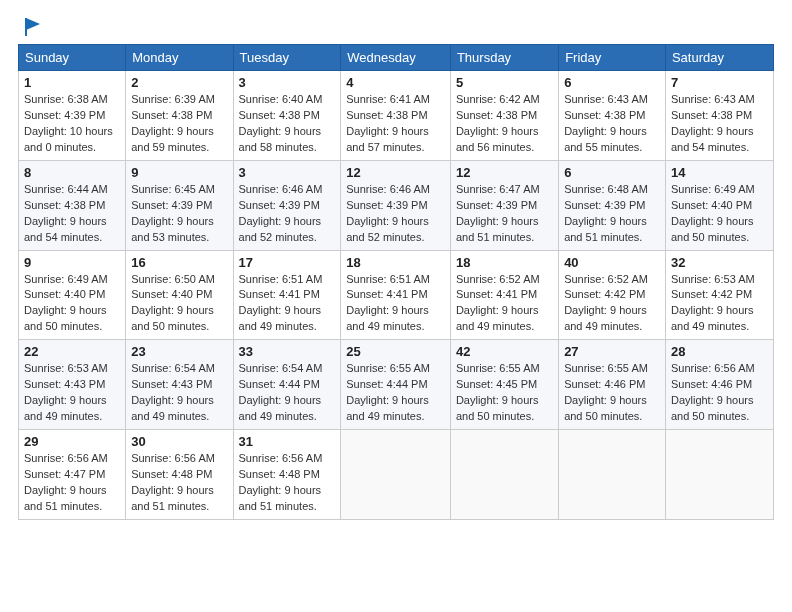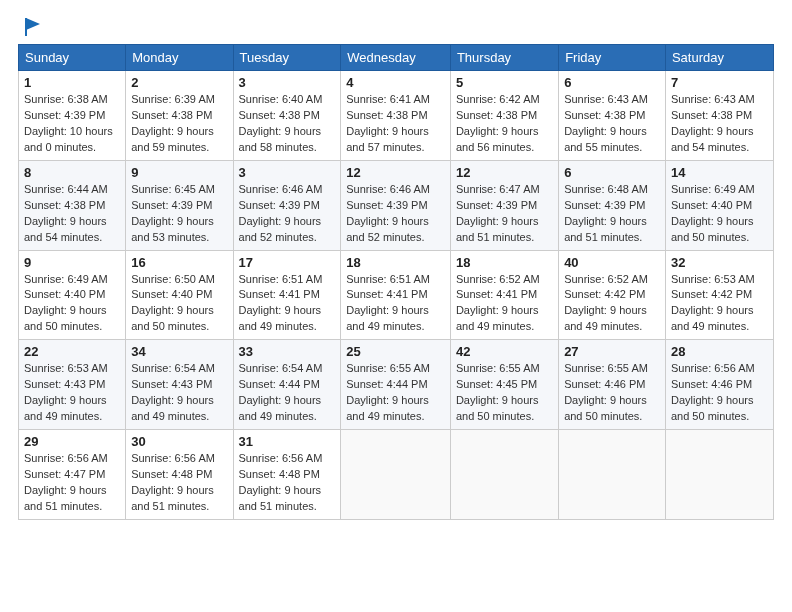--- a/index.html
+++ b/index.html
@@ -213,21 +213,21 @@
             <span class="day-num">32</span>
             <div class="day-info">Sunrise: 6:53 AM<br>Sunset: 4:42 PM<br>Daylight: 9 hours and 49 minutes.</div>
           </td>
         </tr>
         <tr>
           <td>
             <span class="day-num">22</span>
             <div class="day-info">Sunrise: 6:53 AM<br>Sunset: 4:43 PM<br>Daylight: 9 hours and 49 minutes.</div>
           </td>
           <td>
-            <span class="day-num">34</span>
+            <span class="day-num">23</span>
             <div class="day-info">Sunrise: 6:54 AM<br>Sunset: 4:43 PM<br>Daylight: 9 hours and 49 minutes.</div>
           </td>
           <td>
             <span class="day-num">33</span>
             <div class="day-info">Sunrise: 6:54 AM<br>Sunset: 4:44 PM<br>Daylight: 9 hours and 49 minutes.</div>
           </td>
           <td>
             <span class="day-num">25</span>
             <div class="day-info">Sunrise: 6:55 AM<br>Sunset: 4:44 PM<br>Daylight: 9 hours and 49 minutes.</div>
           </td>

